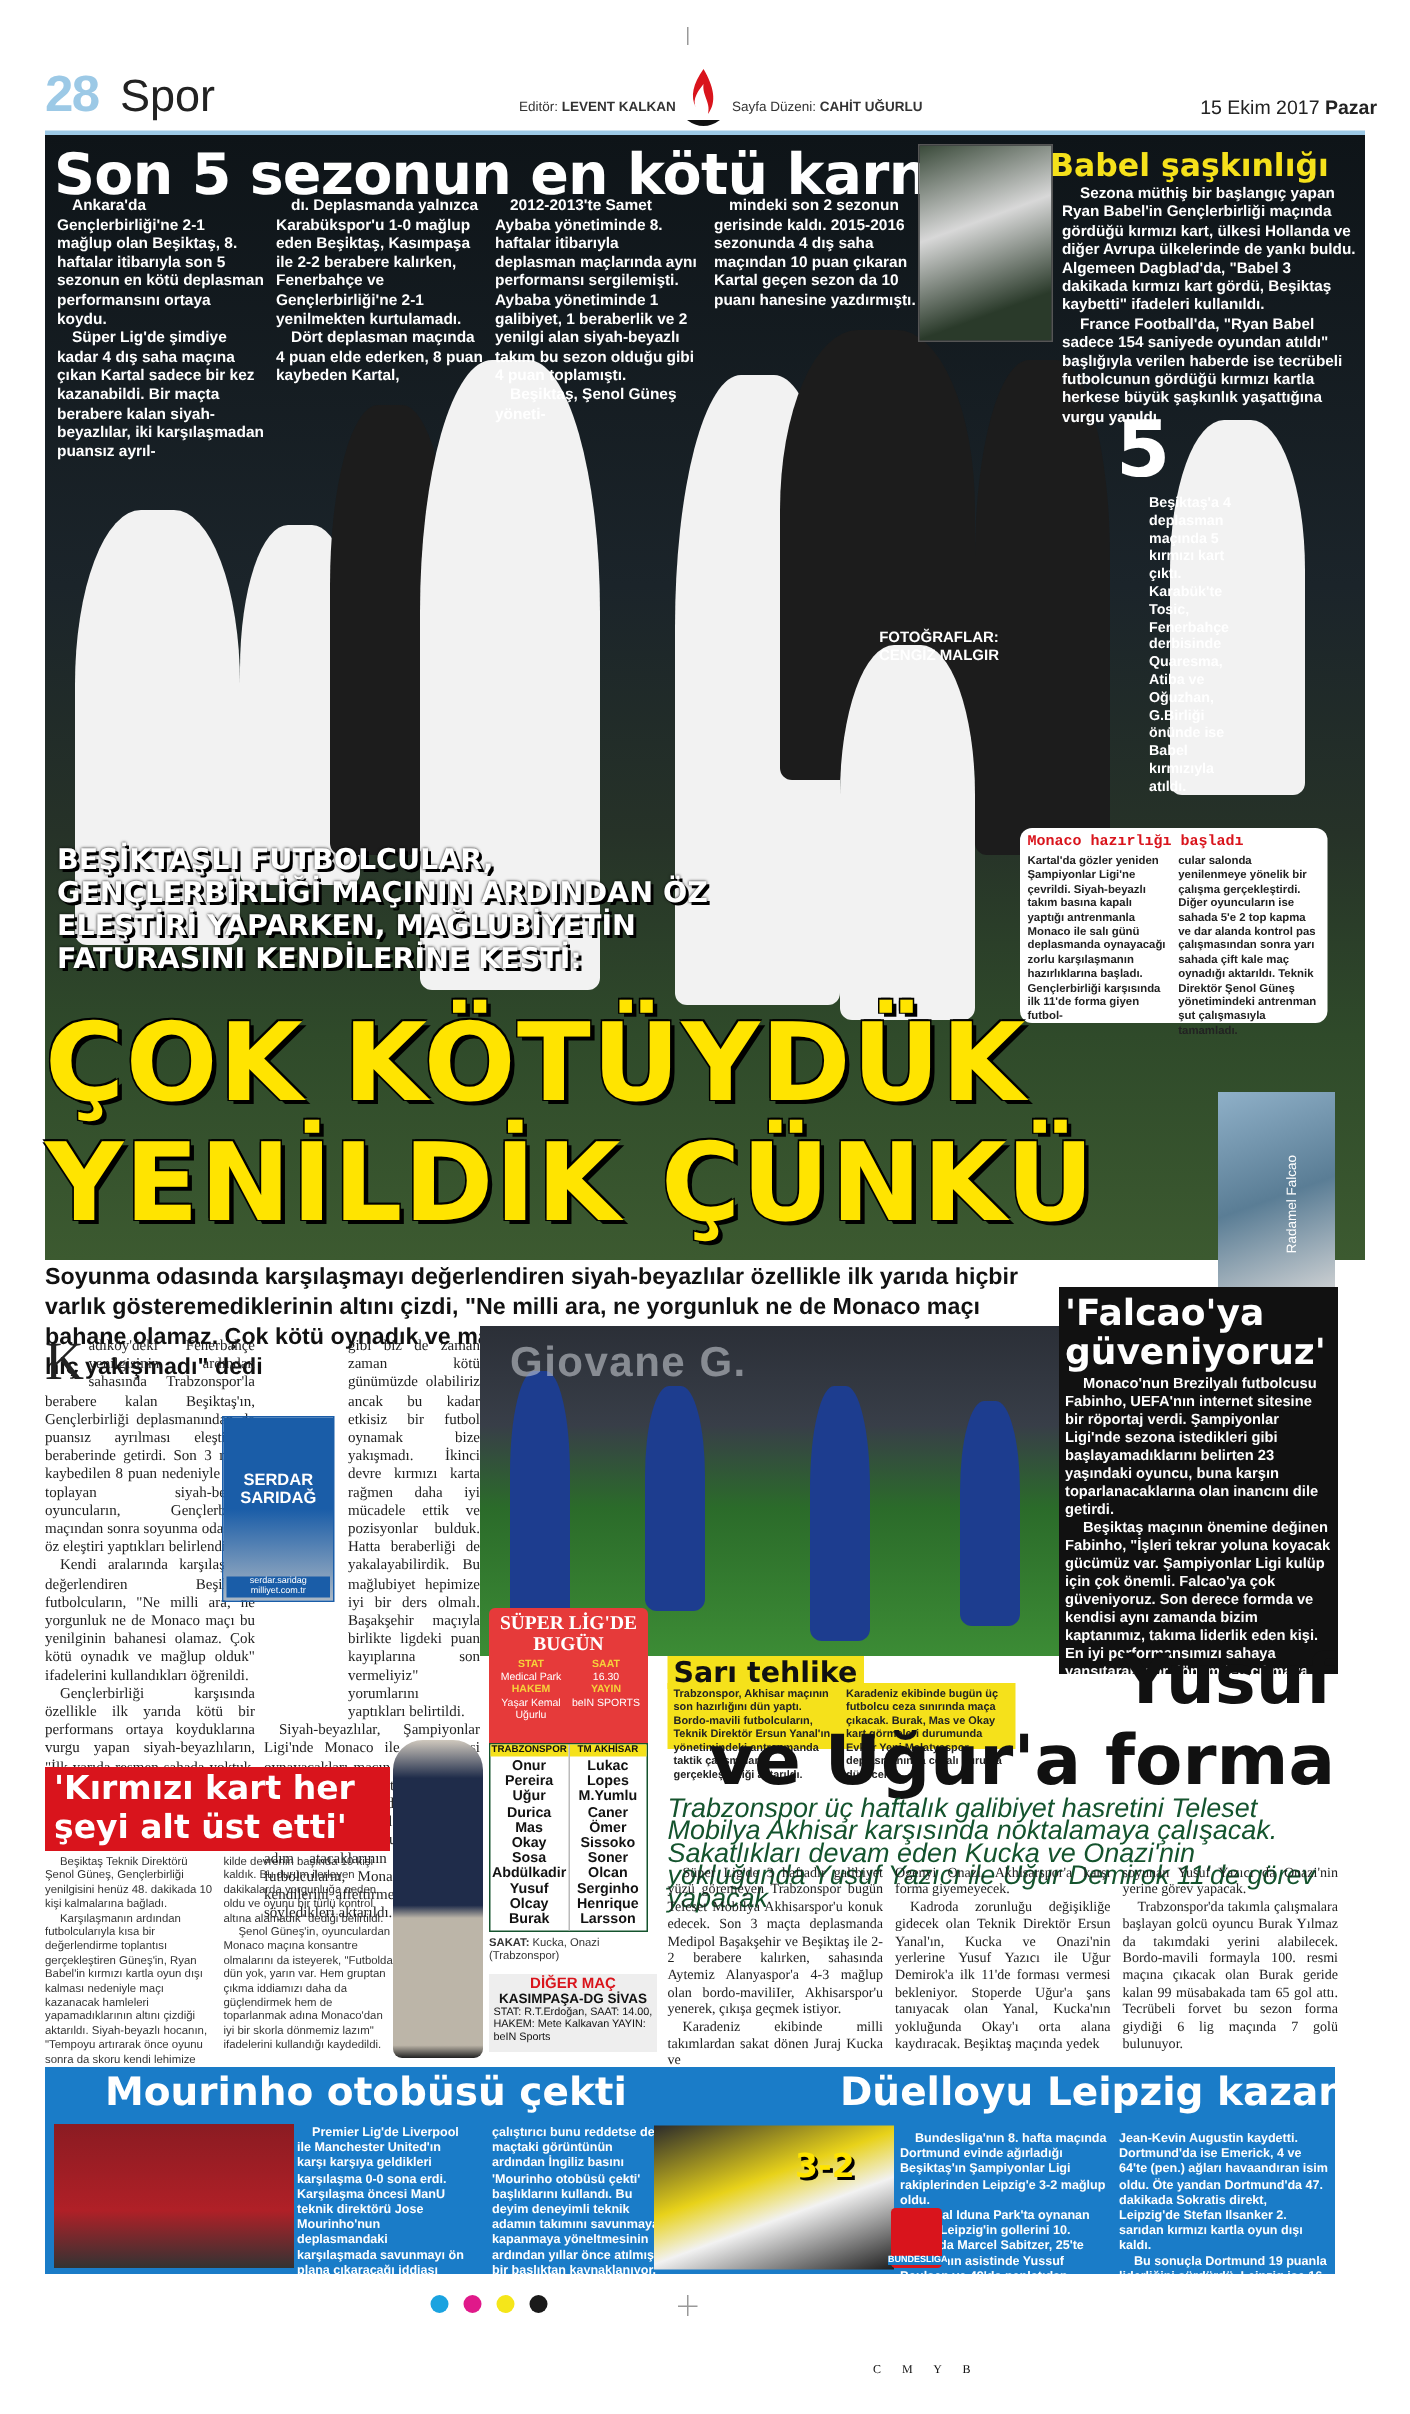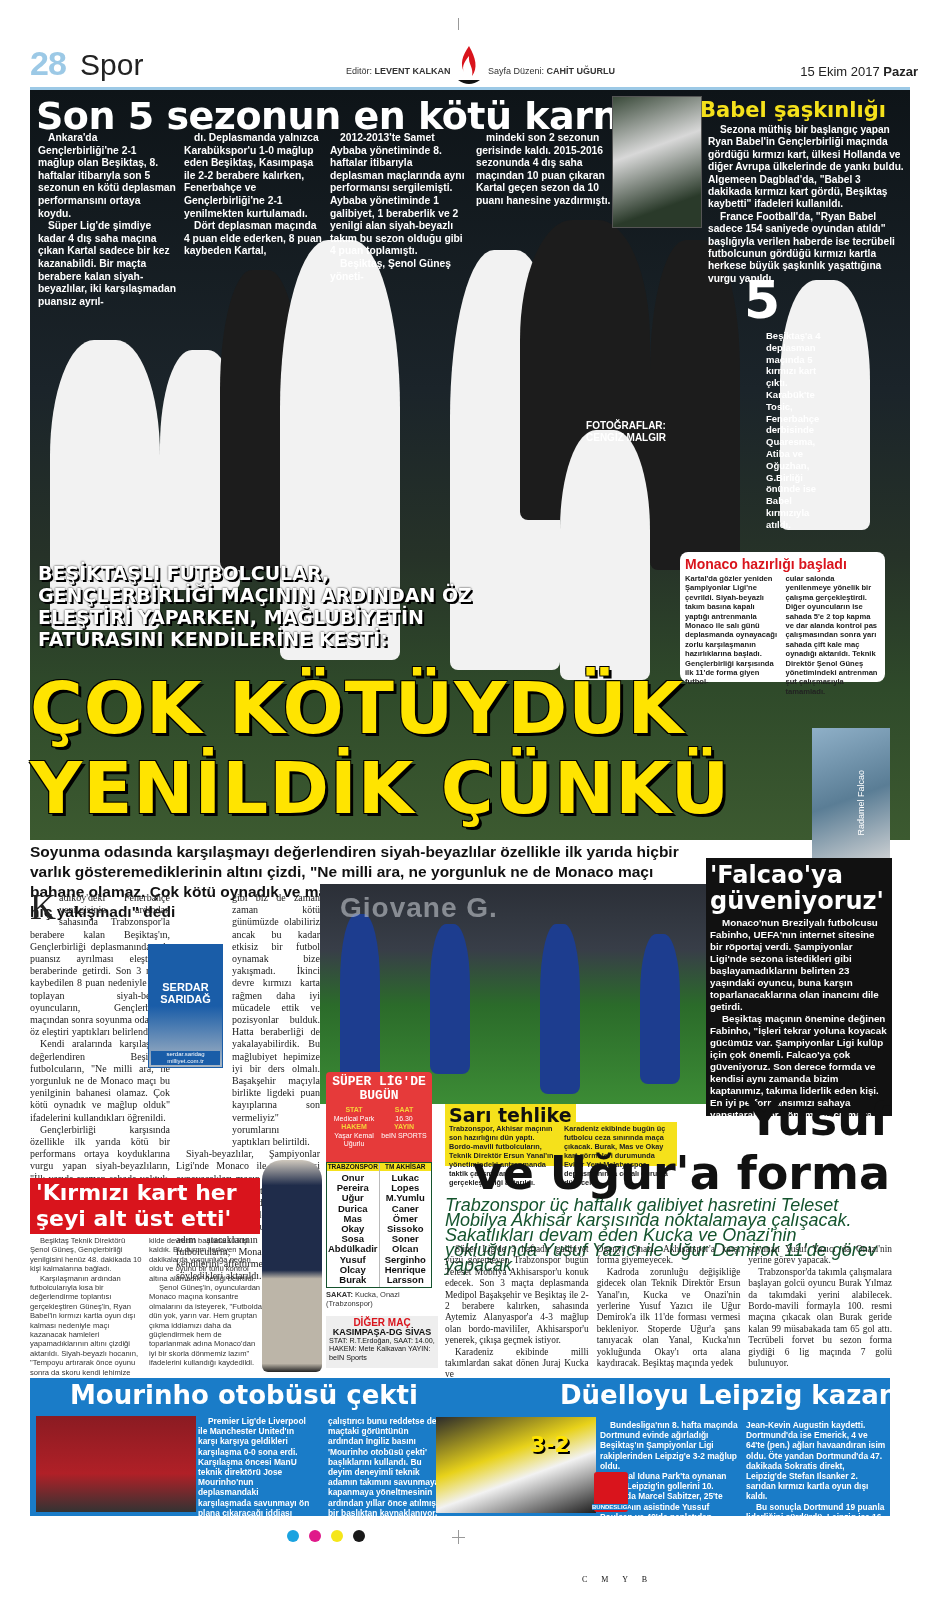--- a/index.html
+++ b/index.html
@@ -23,21 +23,21 @@
 .babel-photo{left:612px;top:96px;width:90px;height:132px;background:linear-gradient(160deg,#3a4a3a,#d8d8d8 40%,#2a3a2a 80%);border:1px solid #555}
 .babel-title{left:700px;top:98px;font-size:21px;font-weight:900;color:#f5e11b;font-family:"DejaVu Sans",sans-serif}
 .babel-text{left:708px;top:124px;width:196px;font-size:10.2px;line-height:12.4px;color:#fff;font-weight:bold}
 .babel-text p{text-indent:12px}
 .big5{left:744px;top:270px;font-size:52px;font-weight:900;color:#fff;font-family:"DejaVu Sans",sans-serif}
 .stat5{left:766px;top:330px;width:64px;font-size:9.5px;line-height:11.8px;color:#fff;font-weight:bold}
 .credit{left:586px;top:420px;font-size:10px;font-weight:bold;color:#fff;text-align:center;line-height:12px}
 .player{background:#f2f2f2;border-radius:40% 40% 8px 8px}
 .player.dark{background:#1c1c1c}
 .monaco-box{left:680px;top:552px;width:205px;height:130px;background:#fff;border-radius:8px;padding:4px 5px}
-.monaco-title{font-size:14px;font-weight:900;color:#d9141c;font-family:Liberation Sans, sans-serif;white-space:nowrap}
+.monaco-title{font-size:10px;font-weight:900;color:#d9141c;font-family:Liberation Mono, monospace;white-space:nowrap}
 .monaco-cols{display:flex;gap:6px;font-size:7.6px;line-height:9.4px;color:#222;font-weight:bold;margin-top:2px}
 .monaco-cols div{flex:1}
 .kicker{left:38px;top:562px;width:440px;font-size:19px;line-height:22px;font-weight:900;color:#fff;font-family:"DejaVu Sans",sans-serif;text-shadow:0 0 2px #000,2px 2px 0 #000}
 .main-head{left:30px;top:668px;width:840px;font-size:72px;line-height:80px;font-weight:900;color:#ffe400;font-family:"DejaVu Sans",sans-serif;letter-spacing:1px;text-shadow:3px 3px 0 #000,-1px -1px 0 #000,1px -1px 0 #000,-1px 1px 0 #000}
 .falcao-photo{left:812px;top:728px;width:78px;height:140px;background:linear-gradient(160deg,#8fb0c8,#5a7d95 50%,#d9d9d9)}
 .falcao-caption{left:856px;top:770px;font-size:9px;color:#fff;writing-mode:vertical-rl;transform:rotate(180deg)}
 .deck{left:30px;top:842px;width:676px;font-size:15.5px;line-height:20px;font-weight:bold;color:#111}
 .falcao-box{left:706px;top:858px;width:186px;height:258px;background:#111;padding:4px 4px}
 .falcao-title{font-size:24px;line-height:26px;font-weight:900;color:#fff;font-family:"DejaVu Sans",sans-serif}
 .falcao-text{font-size:9.8px;line-height:12px;color:#fff;font-weight:bold;margin-top:3px}
@@ -46,21 +46,21 @@
 .body-serif p{text-indent:10px}
 .colA{left:30px;top:892px;width:140px}
 .colB{left:176px;top:892px;width:144px}
 .dropcap{float:left;font-size:36px;line-height:30px;margin-right:3px;font-family:"Liberation Serif",serif}
 .col-card{left:146px;top:944px;width:84px;height:124px;background:linear-gradient(180deg,#1a5da8 0%,#1a5da8 50%,#aab7c4 100%);border:1px solid #1a5da8}
 .col-name{position:absolute;top:36px;width:100%;text-align:center;font-size:11px;font-weight:900;color:#fff;line-height:12px}
 .col-mail{position:absolute;bottom:2px;left:2px;right:2px;background:#1a5da8;font-size:6px;color:#fff;text-align:center;line-height:7px}
 .training{left:320px;top:884px;width:386px;height:220px;background:linear-gradient(180deg,#2b2f37 0%,#383e48 30%,#2b6b2a 55%,#3c8c35 100%)}
 .giovane{left:340px;top:892px;font-size:28px;color:#cfd3d9;font-weight:bold;letter-spacing:1px;opacity:.55}
 .lig-box{left:326px;top:1072px;width:106px;height:90px;background:#e63a3a;border-radius:4px 4px 0 0;padding:3px}
-.lig-title{color:#fff;font-size:13px;font-weight:900;text-align:center;line-height:14px;font-family:Liberation Mono, monospace}
+.lig-title{color:#fff;font-size:13px;font-weight:900;text-align:center;line-height:14px;font-family:Liberation Serif, serif}
 .lig-meta{display:flex;font-size:7px;color:#fff;text-align:center;line-height:8.5px;margin-top:3px}
 .lig-meta div{flex:1}
 .lig-meta .lbl{color:#f6d23a;font-weight:bold}
 .lineup{left:326px;top:1162px;width:106px;height:126px;background:#fff;border:1px solid #14532d;display:flex}
 .lineup .team{flex:1;text-align:center;font-size:9.5px;line-height:10.2px;font-weight:bold}
 .lineup .team .hd{background:#f5e11b;font-size:6.5px;line-height:8px;margin-bottom:2px}
 .lig-foot{left:326px;top:1290px;width:112px;font-size:7.5px;line-height:9px;color:#333}
 .diger{left:326px;top:1316px;width:112px;height:52px;background:#eee;padding:3px;font-size:7.2px;line-height:8.8px}
 .diger .h1{color:#d9141c;font-weight:900;font-size:10px;text-align:center}
 .diger .h2{font-weight:900;font-size:9px;text-align:center}

